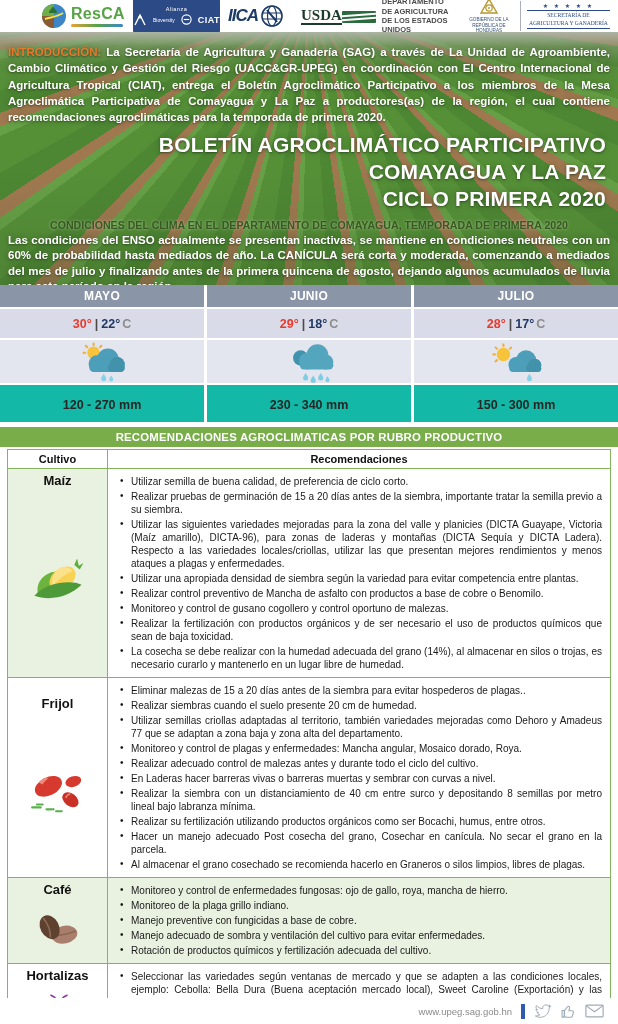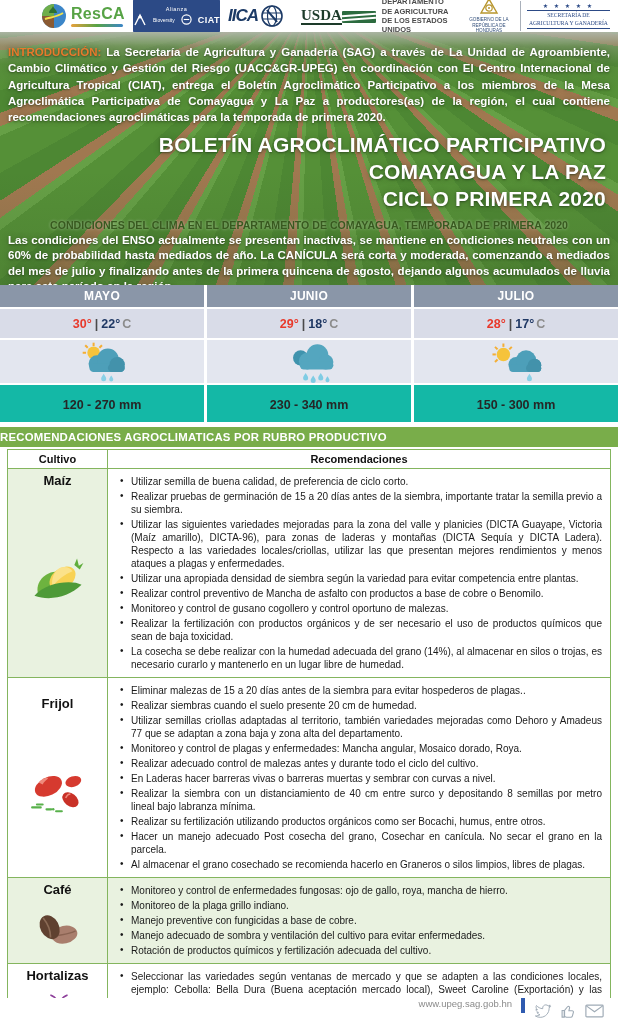--- a/index.html
+++ b/index.html
@@ -49,37 +49,37 @@
 
   
   .months{display:grid;grid-template-columns:1fr 1fr 1fr;column-gap:3px;background:#fff;}
   .m-name{background:#8a96a8;color:#fff;font-weight:bold;font-size:12px;text-align:center;padding:4px 0;border-bottom:2px solid #fff;letter-spacing:.3px;}
   .m-temp{background:#d9dce8;text-align:center;font-size:12.5px;font-weight:bold;padding:8px 0 7px;border-bottom:2px solid #fff;}
   .t-max{color:#e8392b}.t-sep{color:#4a4a4a;padding:0 3px}.t-min{color:#1f3864}.t-unit{color:#8c8c8c;margin-left:2px}
   .m-icon{background:#e3e6ef;height:45px;display:flex;align-items:center;justify-content:center;border-bottom:2px solid #fff;}
   .m-rain{background:#14b8a6;text-align:center;font-size:12.5px;font-weight:bold;color:#262626;padding:13px 0 10px;}
 
   
-  .banner{margin-top:5px;background:#79ad4a;color:#fff;font-weight:bold;font-size:11.4px;text-align:left;padding:4px 0;letter-spacing:.2px;}
+  .banner{margin-top:5px;background:#79ad4a;color:#fff;font-weight:bold;font-size:11.4px;text-align:center;padding:4px 0;letter-spacing:.2px;}
   .crops{margin:2px 7px 0;border:1.5px solid #84b55e;}
   .crops-head{display:grid;grid-template-columns:100px 1fr;}
   .crops-head>div{font-size:11px;font-weight:bold;text-align:center;padding:3px 0;color:#111;}
   .head-crop{border-right:1.5px solid #84b55e;}
   .crop-row{display:grid;grid-template-columns:100px 1fr;border-top:1.5px solid #84b55e;}
   .crop-left{border-right:1.5px solid #84b55e;display:flex;flex-direction:column;align-items:center;padding-top:4px;}
   .crop-name{font-size:13px;font-weight:bold;color:#111;}
   .crop-iconbox{flex:1;display:flex;align-items:center;justify-content:center;}
   .bg-green{background:#e9f2e0;}
   .rec-list{list-style:none;padding:4px 8px 4px 10px;}
   .rec-list li{position:relative;padding-left:13px;font-size:10px;line-height:1.3;color:#1a1a1a;text-align:justify;margin:2px 0;}
   .rec-list li::before{content:"•";position:absolute;left:2px;top:-1px;font-size:10px;}
   .row-maiz{min-height:200px}.row-frijol{min-height:168px}.row-cafe{min-height:70px}.row-hort{min-height:90px}
 
   
-  .footer{position:absolute;left:0;right:0;bottom:0;height:26px;background:#fff;display:flex;justify-content:flex-end;gap:9px;padding-right:14px;}
+  .footer{position:absolute;left:0;right:0;bottom:0;height:26px;background:#fff;display:flex;align-items:center;justify-content:flex-end;gap:9px;padding-right:14px;}
   .footer-url{font-size:9.5px;color:#8b8b8b;}
   .blue-bar{width:4px;height:15px;background:#2f5bb0;}
   .soc{display:flex;align-items:center;gap:8px;}
 </style>
 </head>
 <body>
 
 <div id="page">
 
   <header class="logobar">

